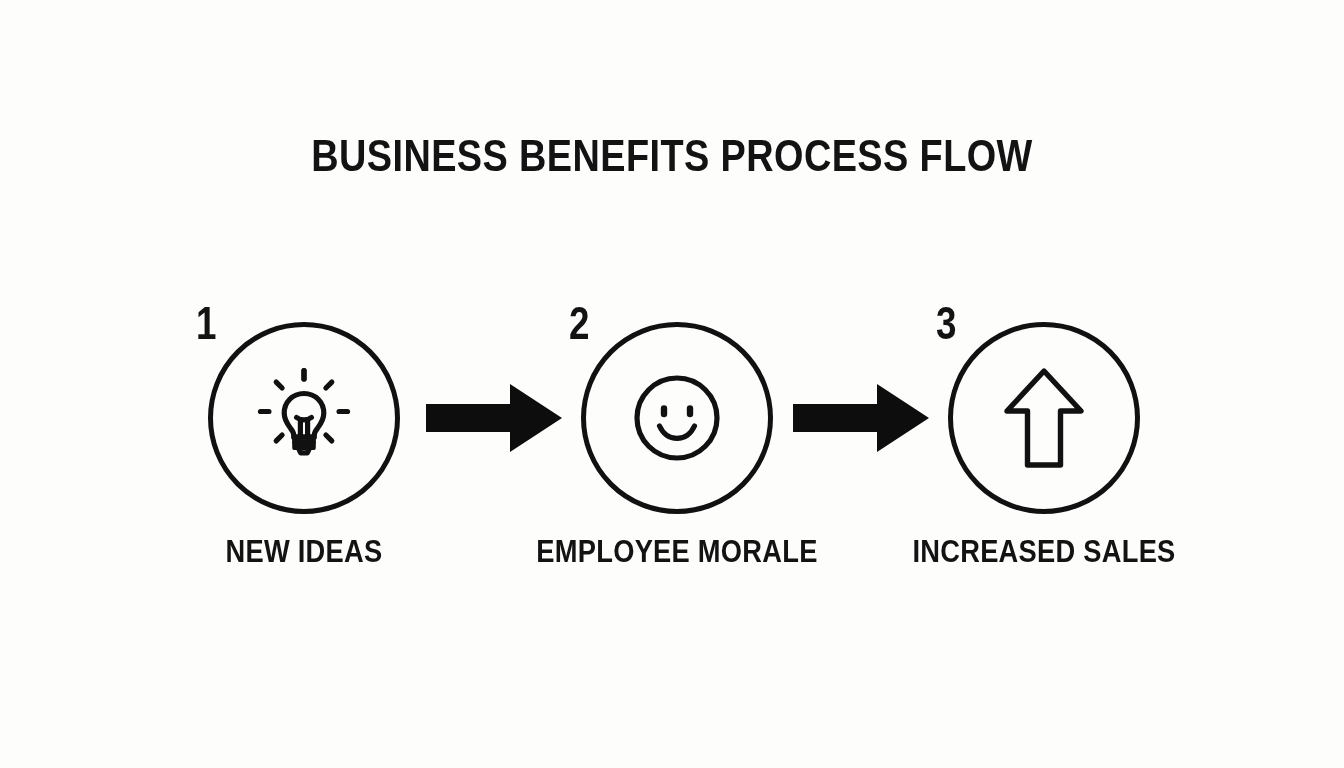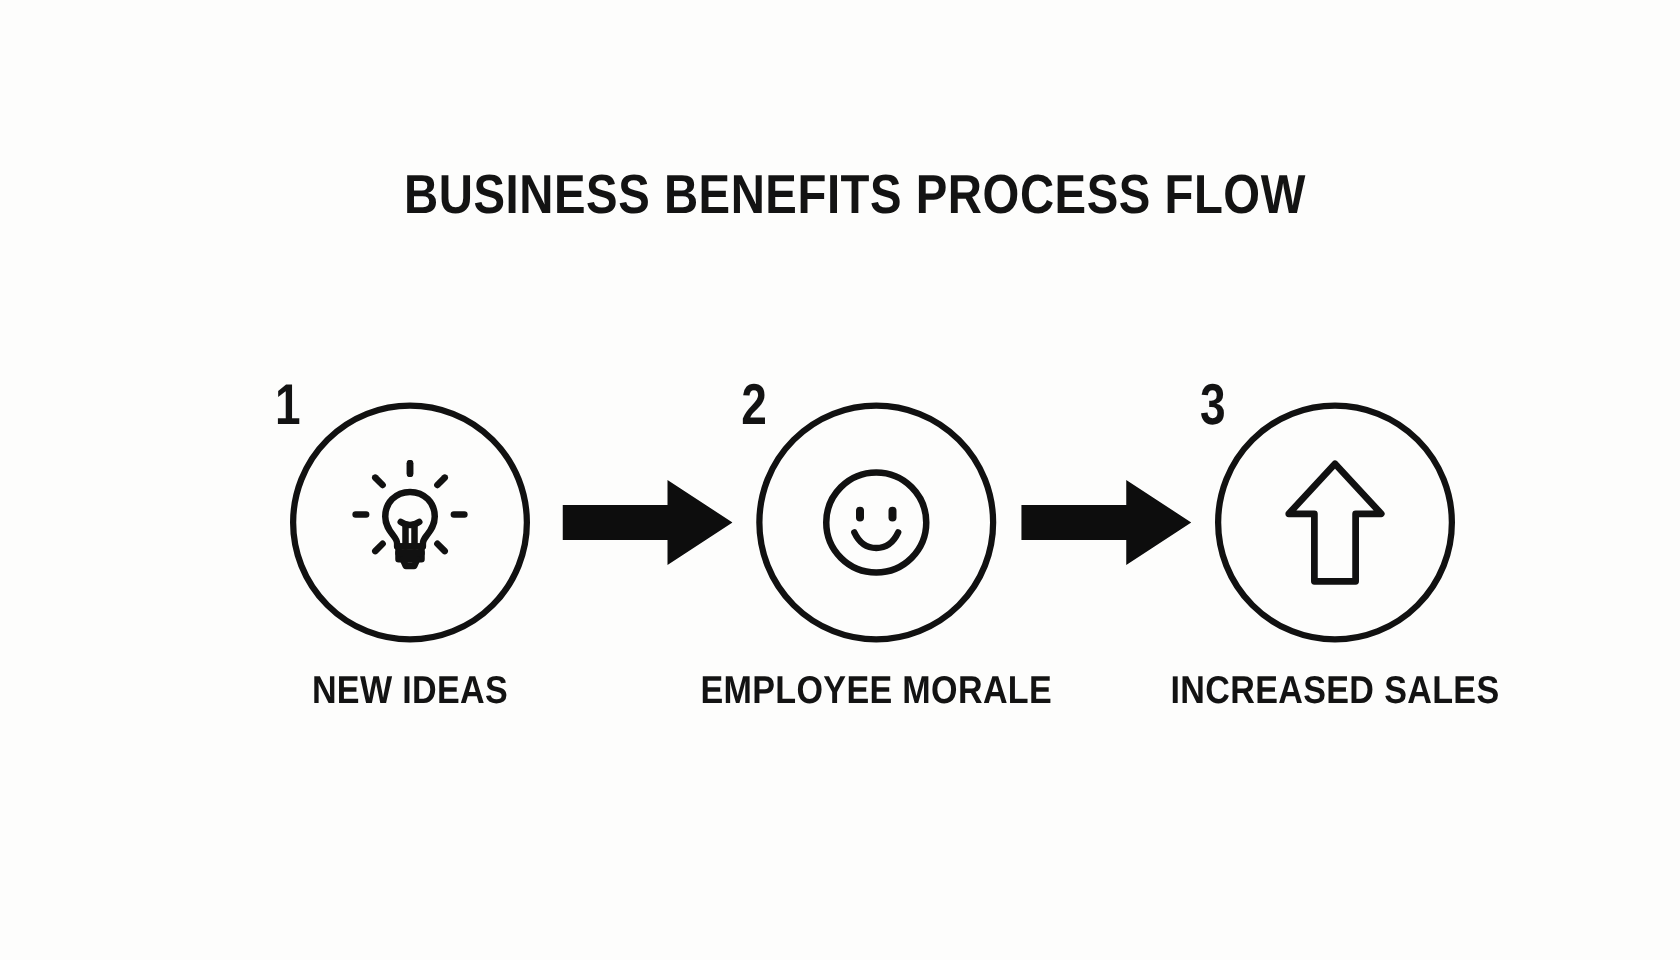--- a/index.html
+++ b/index.html
@@ -11,21 +11,20 @@
     height: 768px;
     background: #fdfdfc;
     font-family: "Liberation Sans", sans-serif;
     overflow: hidden;
     position: relative;
   }
 
   #infographic {
     position: absolute;
     inset: 0;
-    margin-left: 24px;
   }
 
   
   .title {
     position: absolute;
     top: 134px;
     left: 0;
     width: 100%;
     text-align: center;
     font-family: "Liberation Sans Narrow", "Liberation Sans", sans-serif;

